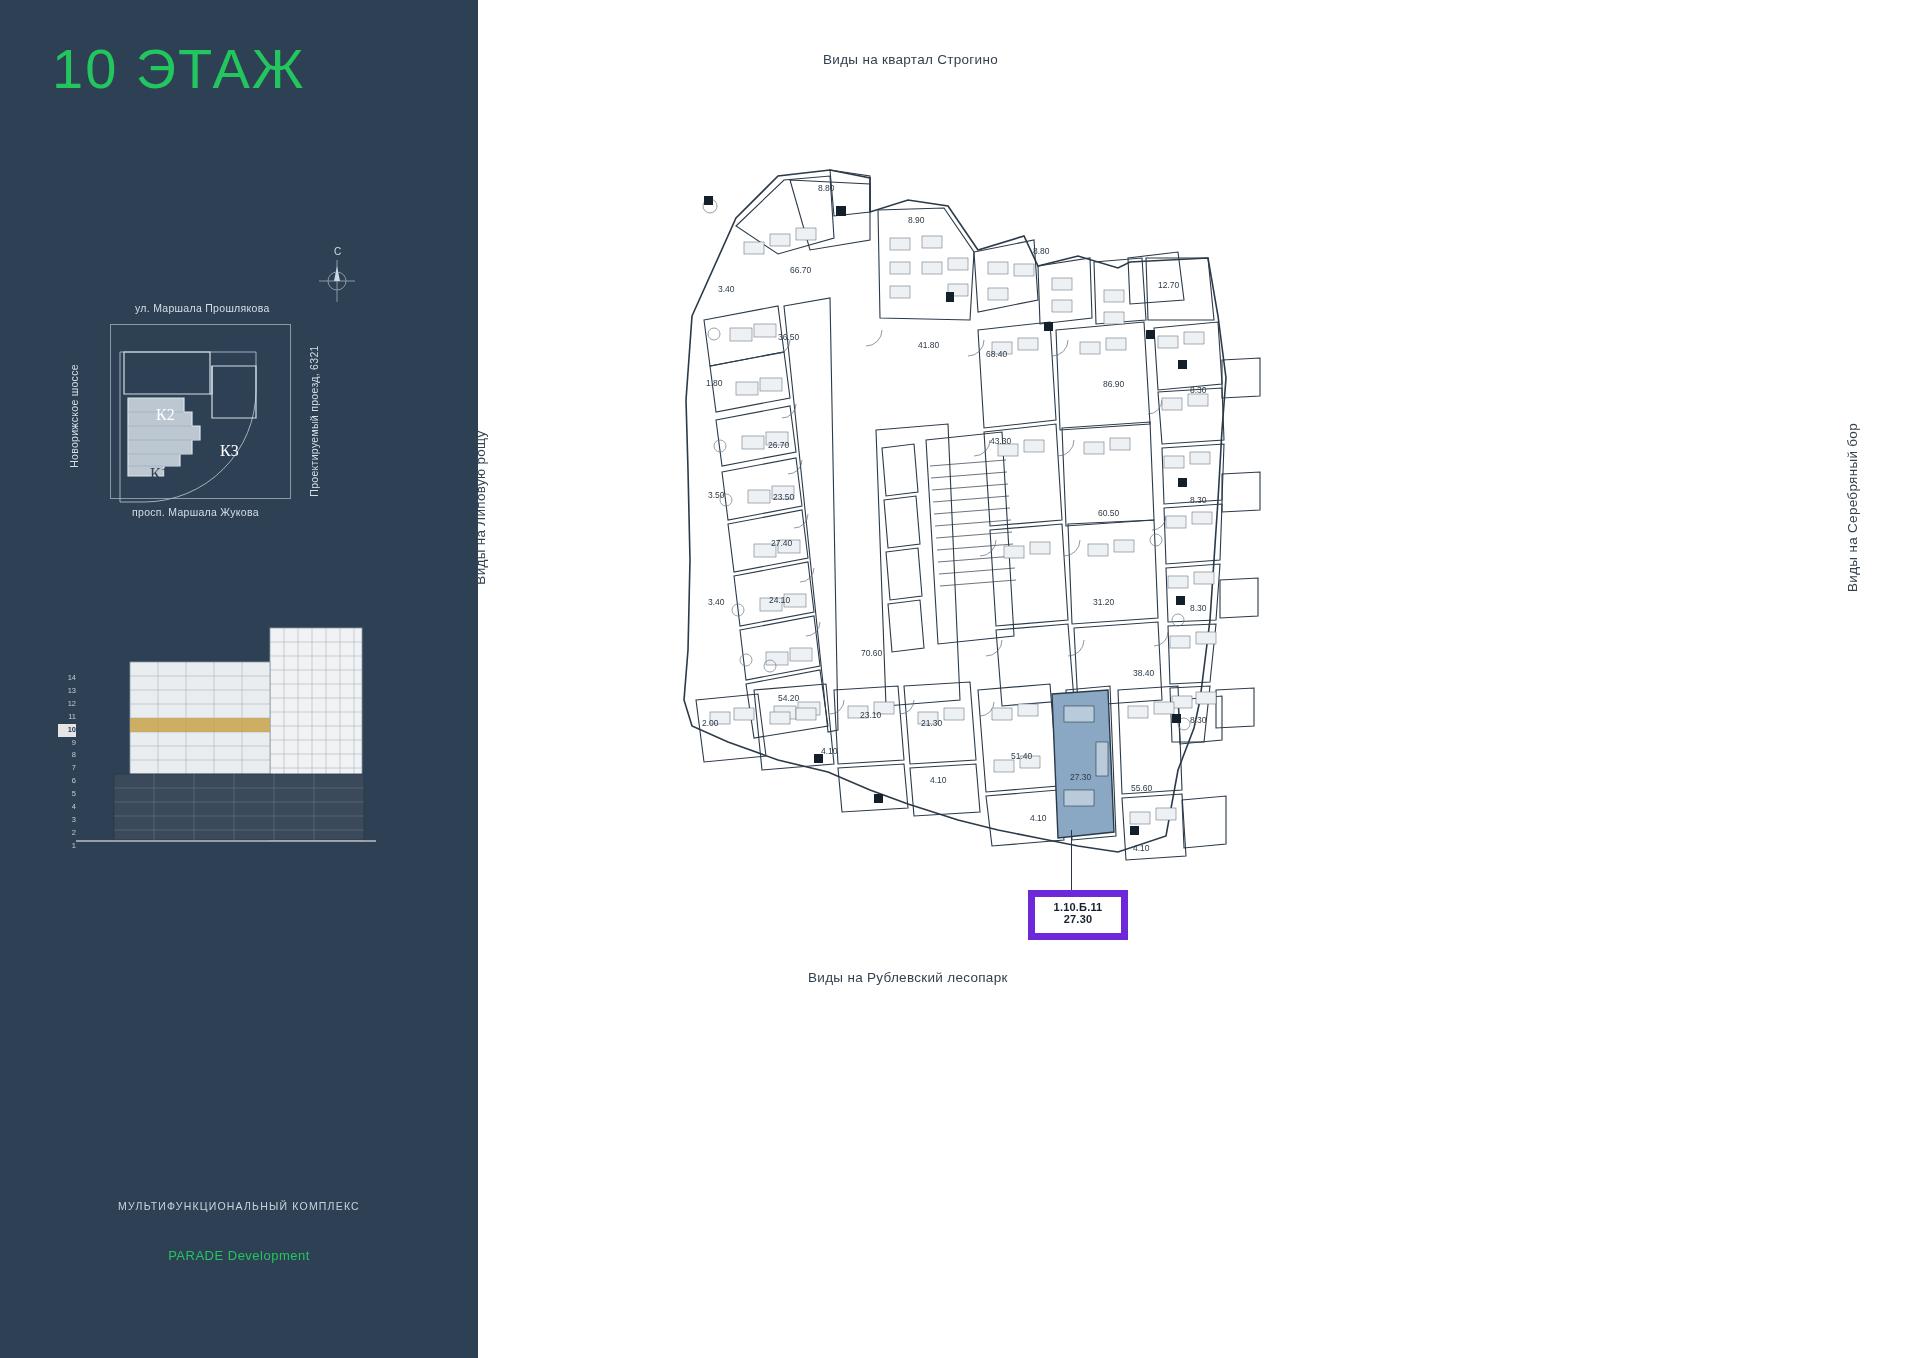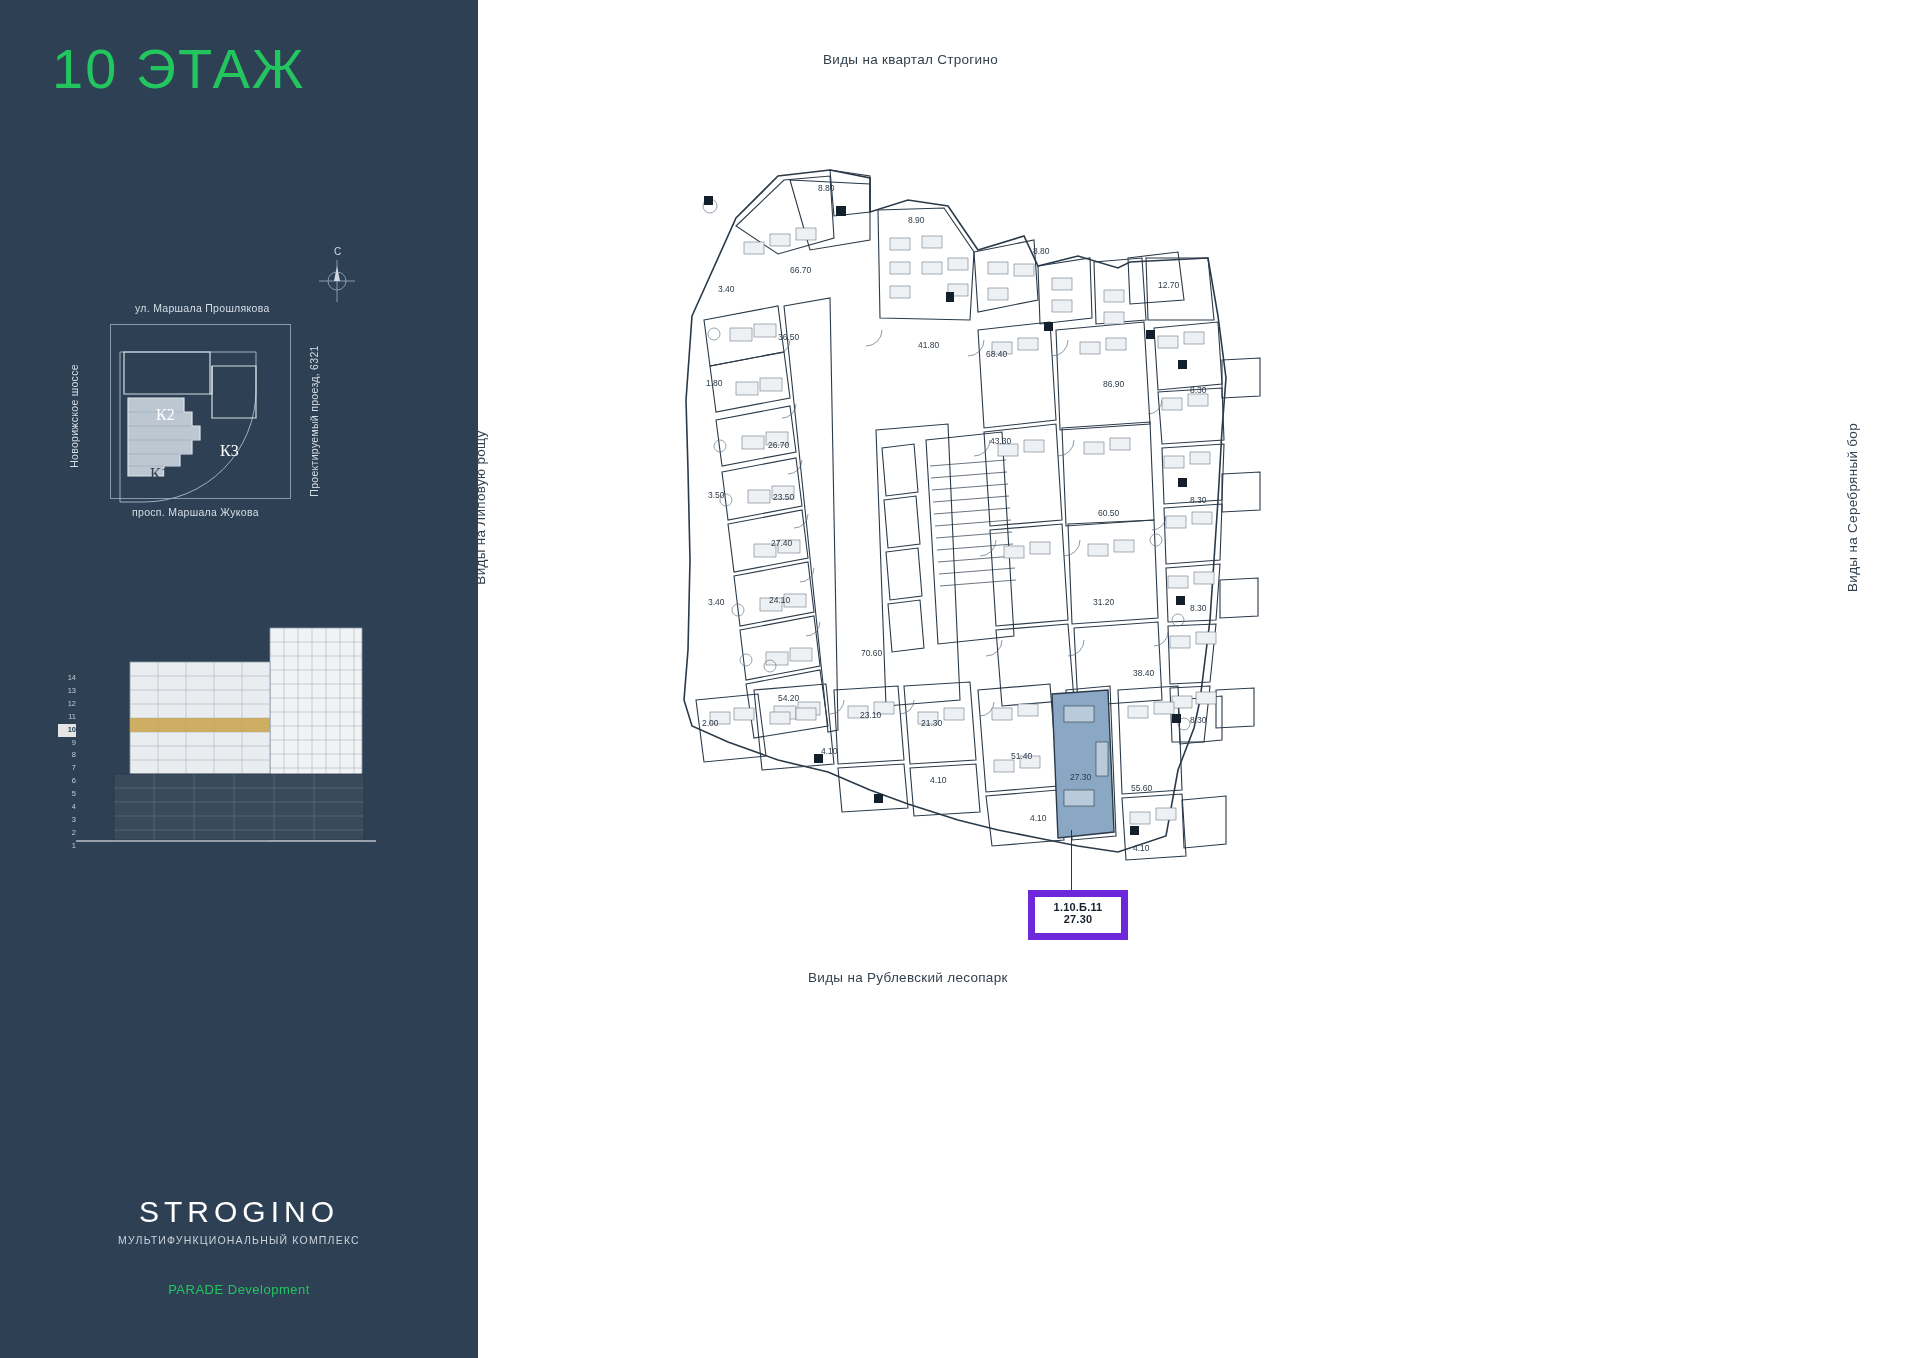--- a/index.html
+++ b/index.html
@@ -352,21 +352,20 @@
         <line x1="176" y1="154" x2="176" y2="220"></line>
           <line x1="216" y1="154" x2="216" y2="220"></line>
         <line x1="256" y1="154" x2="256" y2="220"></line>
       </g>
 
       <line x1="18" y1="221" x2="318" y2="221" stroke="#ffffff" stroke-width="1.2"></line>
     </svg>
   </div>
 
   <div id="brand">
-    <div class="b-name">STROGINO</div>
     <div class="b-sub">МУЛЬТИФУНКЦИОНАЛЬНЫЙ КОМПЛЕКС</div>
     <div class="b-dev">PARADE Development</div>
   </div>
 </div>
 
 <div id="plan-area">
 
   <div class="view-label" id="label-top">Виды на квартал Строгино</div>
   <div class="view-label" id="label-bottom">Виды на Рублевский лесопарк</div>
   <div class="view-label" id="label-left">Виды на Липовую рощу</div>

